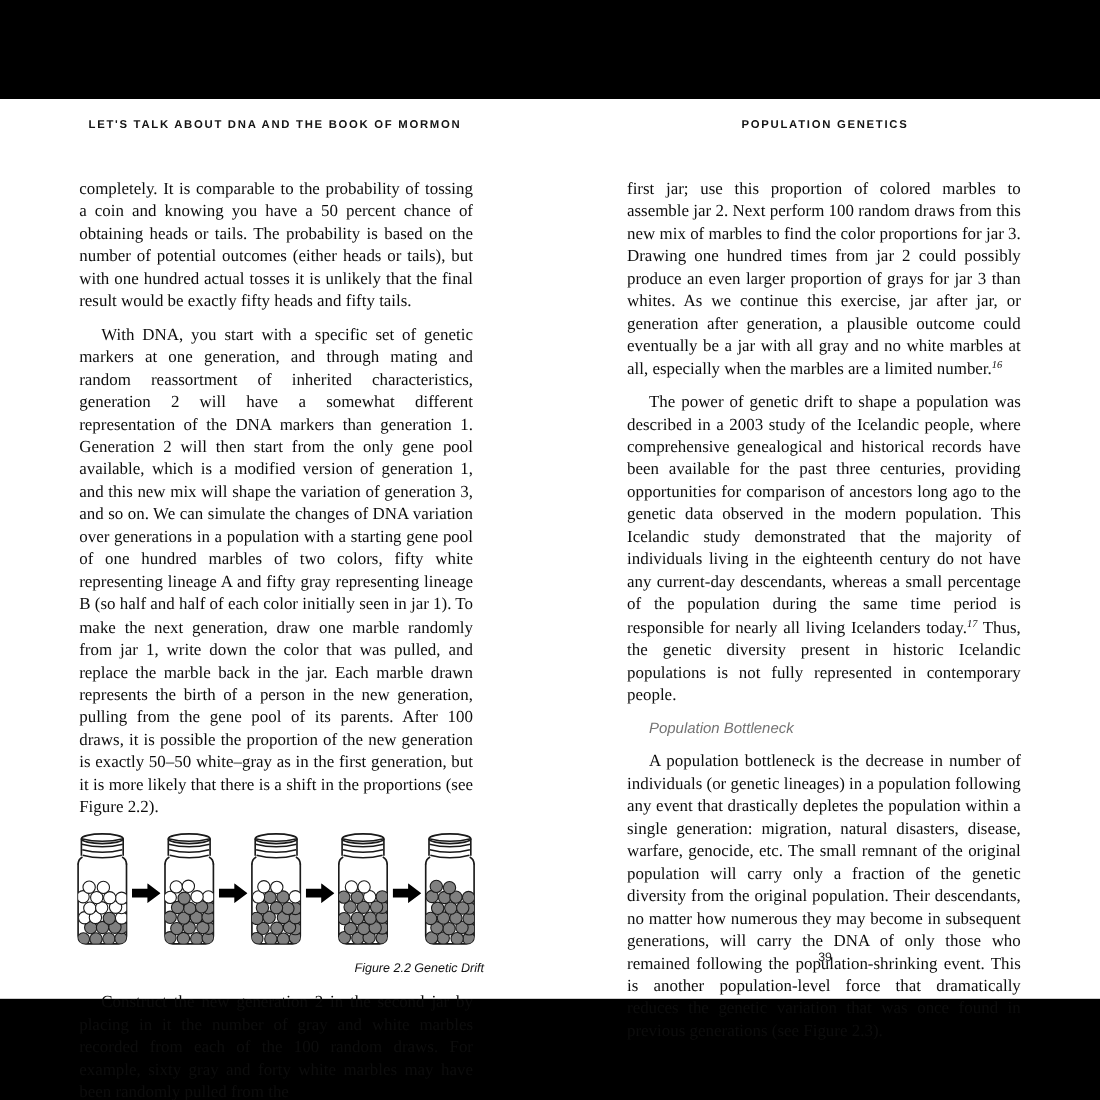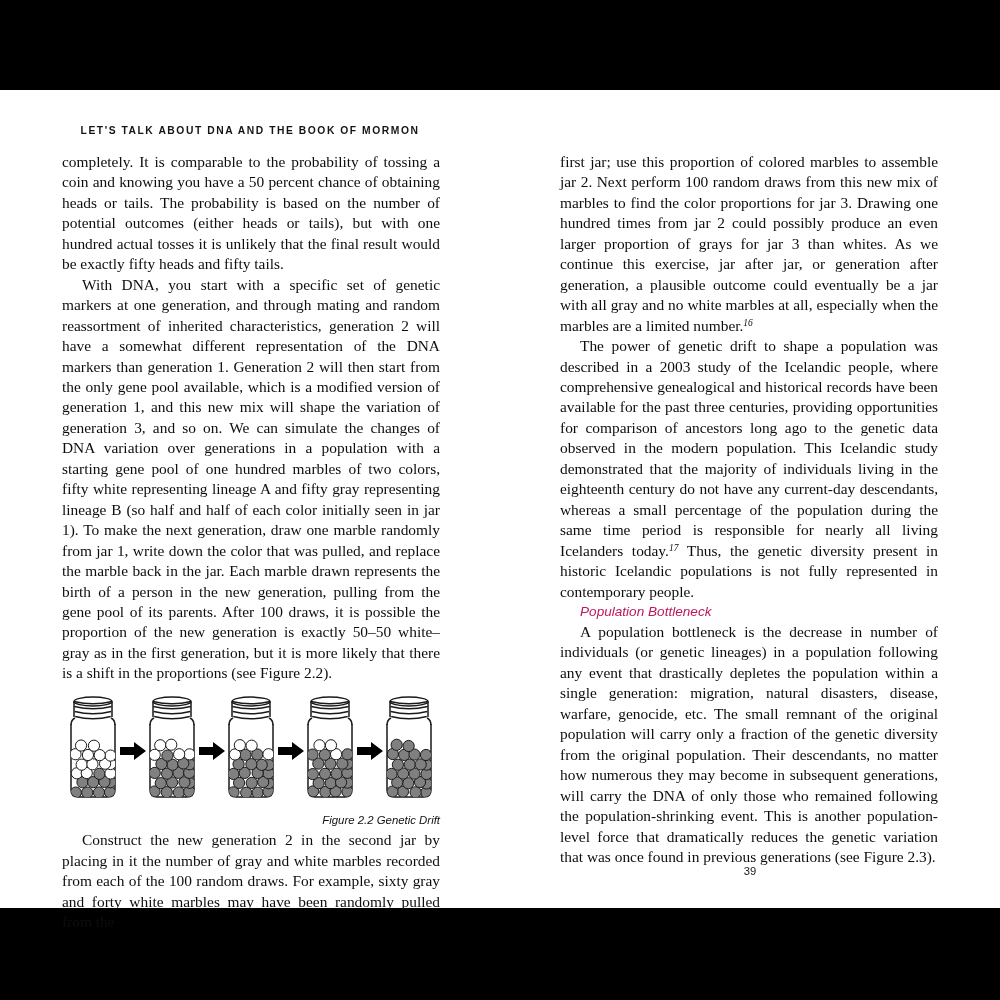--- a/index.html
+++ b/index.html
@@ -35,21 +35,21 @@
   .page {
     position: absolute;
     top: 0;
     height: 818px;
   }
   #page-left  { left: 0;   width: 500px; }
   #page-right { left: 500px; width: 500px; }
 
   .running-head {
     position: absolute;
-    top: 35px;
+    top: 18px;
     width: 100%;
     text-align: center;
     font-family: "Liberation Sans", sans-serif;
     font-size: 10.3px;
     font-weight: 600;
     letter-spacing: 1.55px;
     color: #141414;
     text-transform: uppercase;
   }
 
@@ -62,34 +62,34 @@
     line-height: 20.45px;
     text-align: justify;
     text-justify: inter-word;
     -webkit-hyphens: none;
     hyphens: none;
   }
   #page-left .col  { left: 62px; }
   #page-right .col { left: 60px; }
 
   .col p {
-    margin: 0;
+    margin: 10px;
     text-indent: 20px;
   }
   .col p.noindent { text-indent: 0; }
 
   .subhead {
     margin: 13px 0 0 0;
     font-family: "Liberation Sans", sans-serif;
     font-style: italic;
     font-size: 13.6px;
     line-height: 20px;
     text-indent: 0;
     text-align: left;
-    color: #be185d;
+    color: #737373;
   }
 
   sup {
     font-size: 9.5px;
     line-height: 0;
     vertical-align: 0.55em;
     font-style: italic;
   }
 
   .folio {
@@ -372,20 +372,21 @@
           </div>
         <div class="figure-caption">Figure 2.2 Genetic Drift</div>
       </div>
 
       <p class="after-figure">Construct the new generation 2 in the second jar by placing in it the number of gray and white marbles recorded from each of the 100 random draws. For example, sixty gray and forty white marbles may have been randomly pulled from the</p>
     </div>
 
   </div>
 
   <div class="page" id="page-right">
+    <div class="running-head">Population Genetics</div>
 
     <div class="col">
       <p class="noindent"><span>first jar; use this proportion of colored marbles to assemble jar 2. Next perform 100 random draws from this new mix of marbles to find the color proportions for jar 3. Drawing one hundred times from jar 2 could possibly produce an even larger proportion of grays for jar 3 than whites. As we continue this exercise, jar after jar, or generation after generation, a plausible outcome could eventually be a jar with all gray and no white marbles at all, especially when the marbles are a limited number.</span><sup>16</sup></p>
 
       <p><span>The power of genetic drift to shape a population was described in a 2003 study of the Icelandic people, where comprehensive genealogical and historical records have been available for the past three centuries, providing opportunities for comparison of ancestors long ago to the genetic data observed in the modern population. This Icelandic study demonstrated that the majority of individuals living in the eighteenth century do not have any current-day descendants, whereas a small percentage of the population during the same time period is responsible for nearly all living Icelanders today.</span><sup>17</sup><span> Thus, the genetic diversity present in historic Icelandic populations is not fully represented in contemporary people.</span></p>
 
       <p class="subhead">Population Bottleneck</p>
 
       <p>A population bottleneck is the decrease in number of individuals (or genetic lineages) in a population following any event that drastically depletes the population within a single generation: migration, natural disasters, disease, warfare, genocide, etc. The small remnant of the original population will carry only a fraction of the genetic diversity from the original population. Their descendants, no matter how numerous they may become in subsequent generations, will carry the DNA of only those who remained following the population-shrinking event. This is another population-level force that dramatically reduces the genetic variation that was once found in previous generations (see Figure 2.3).</p>
     </div>

